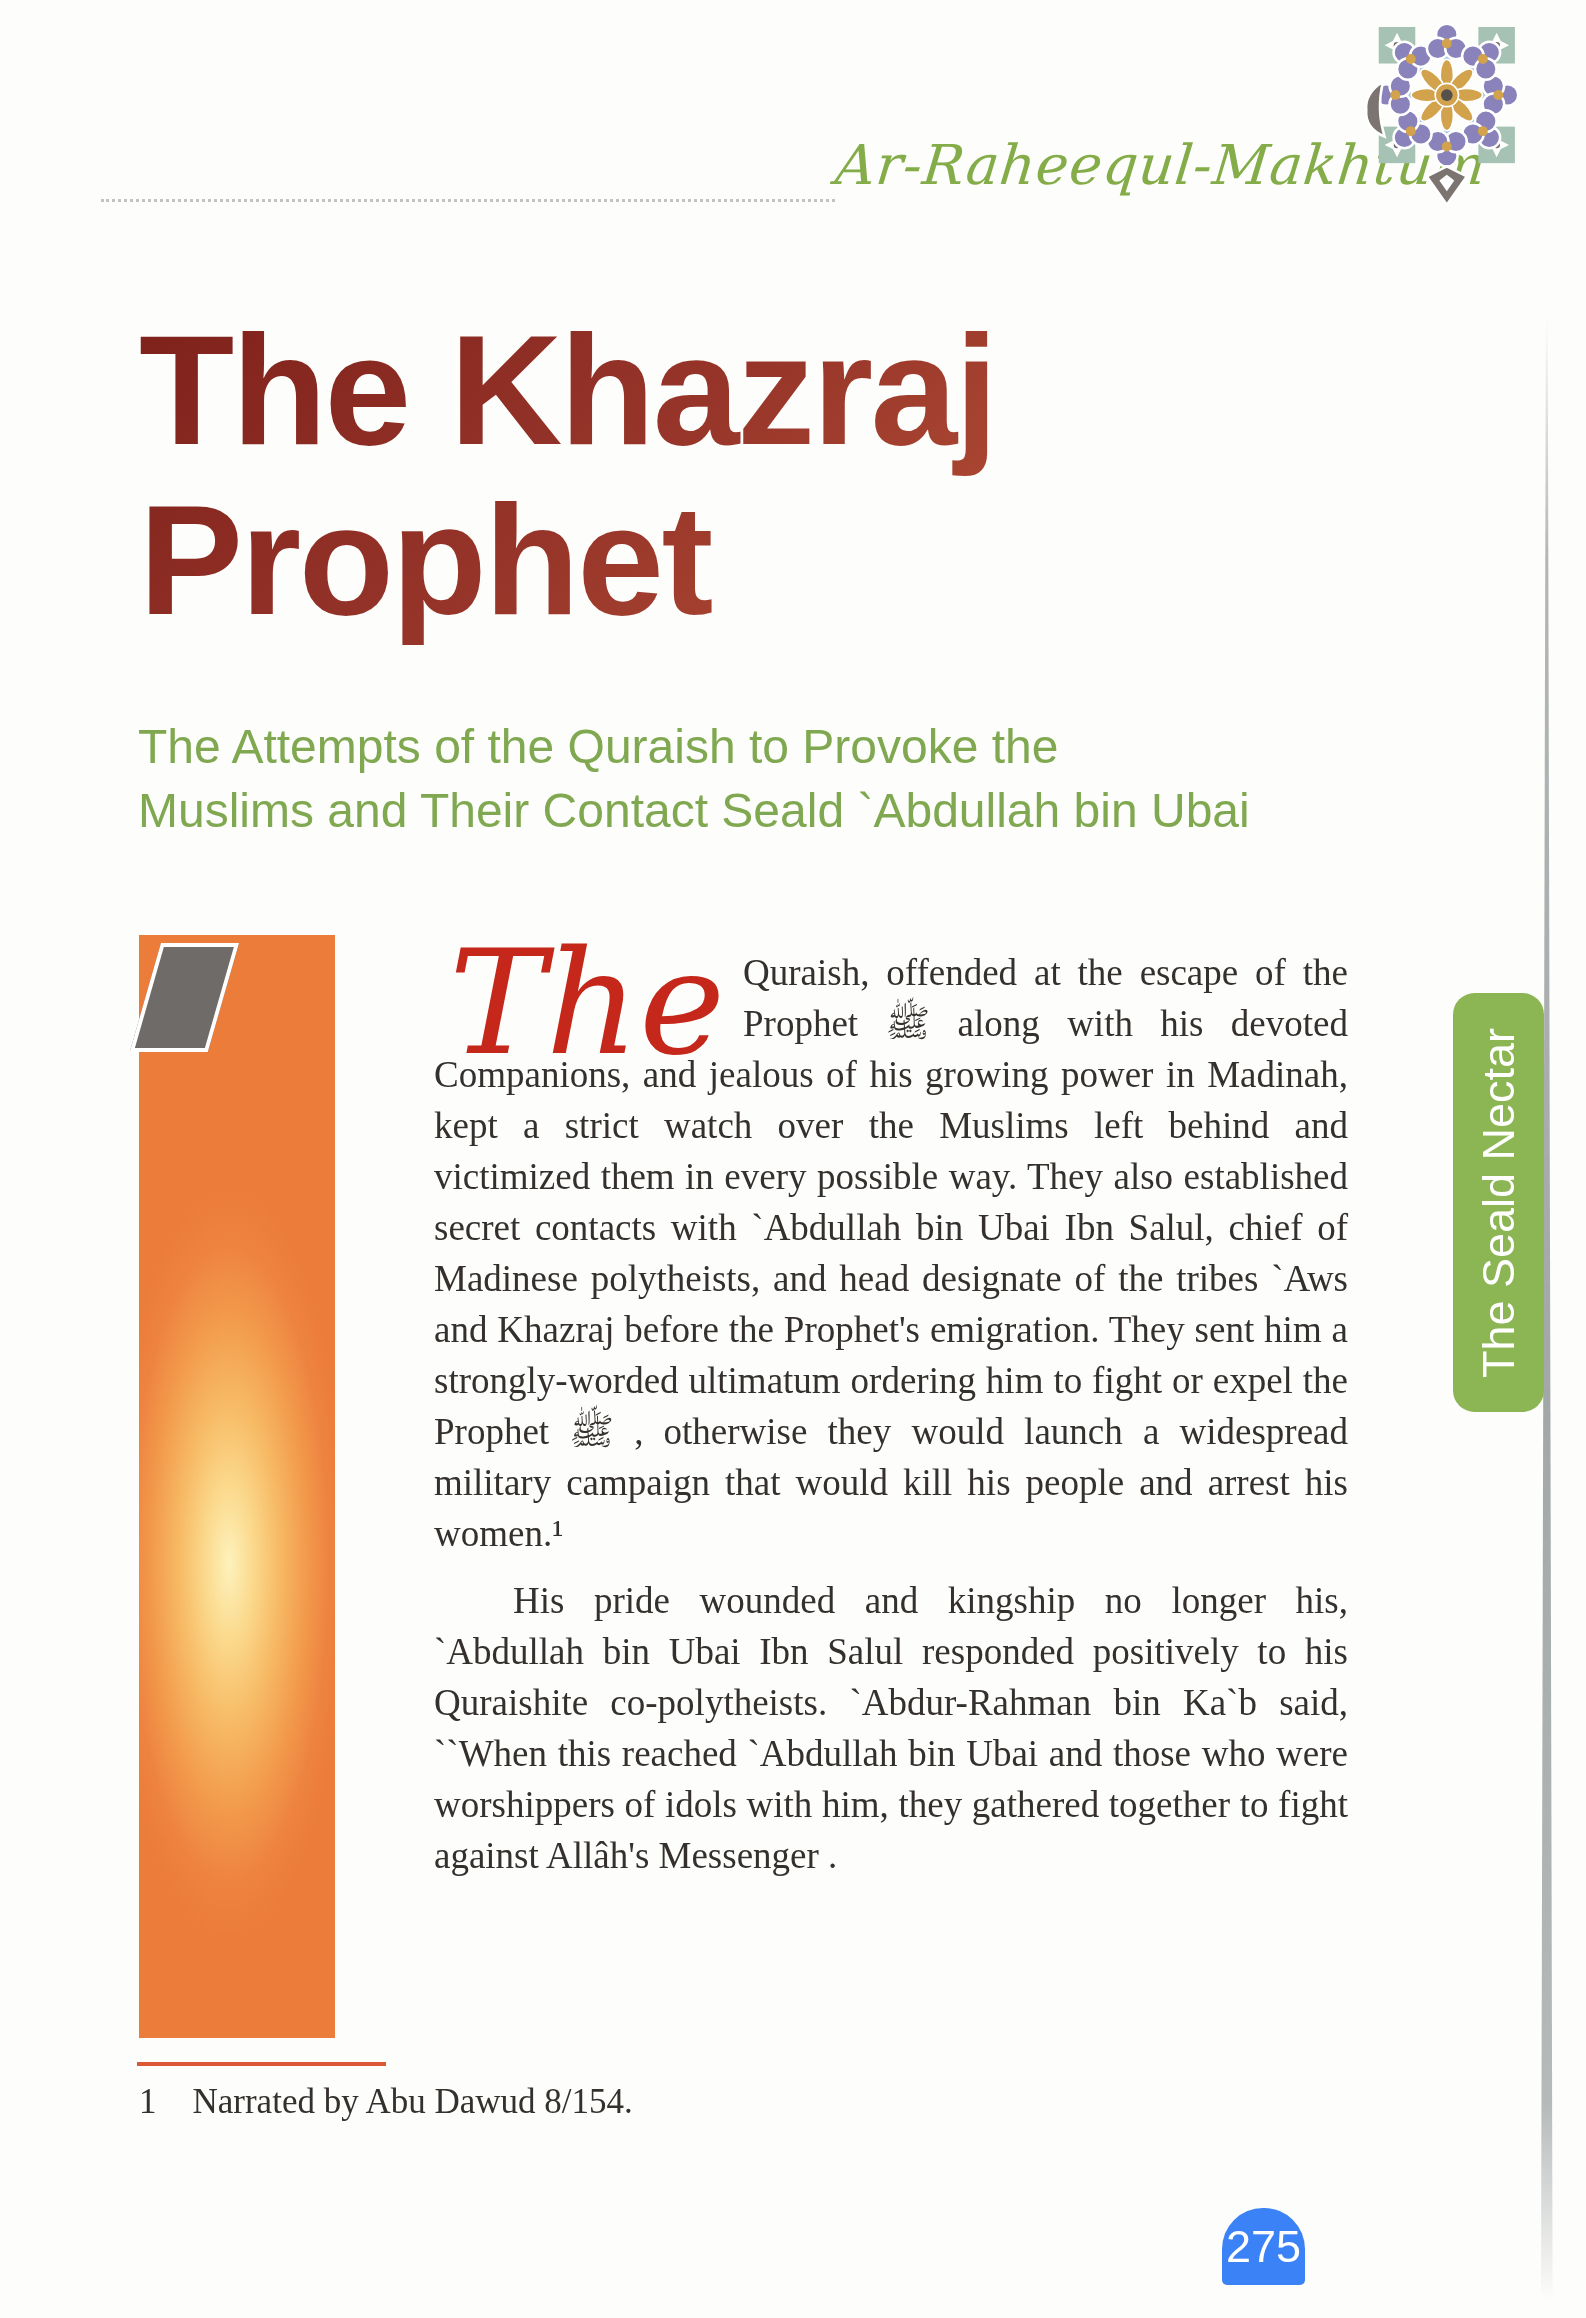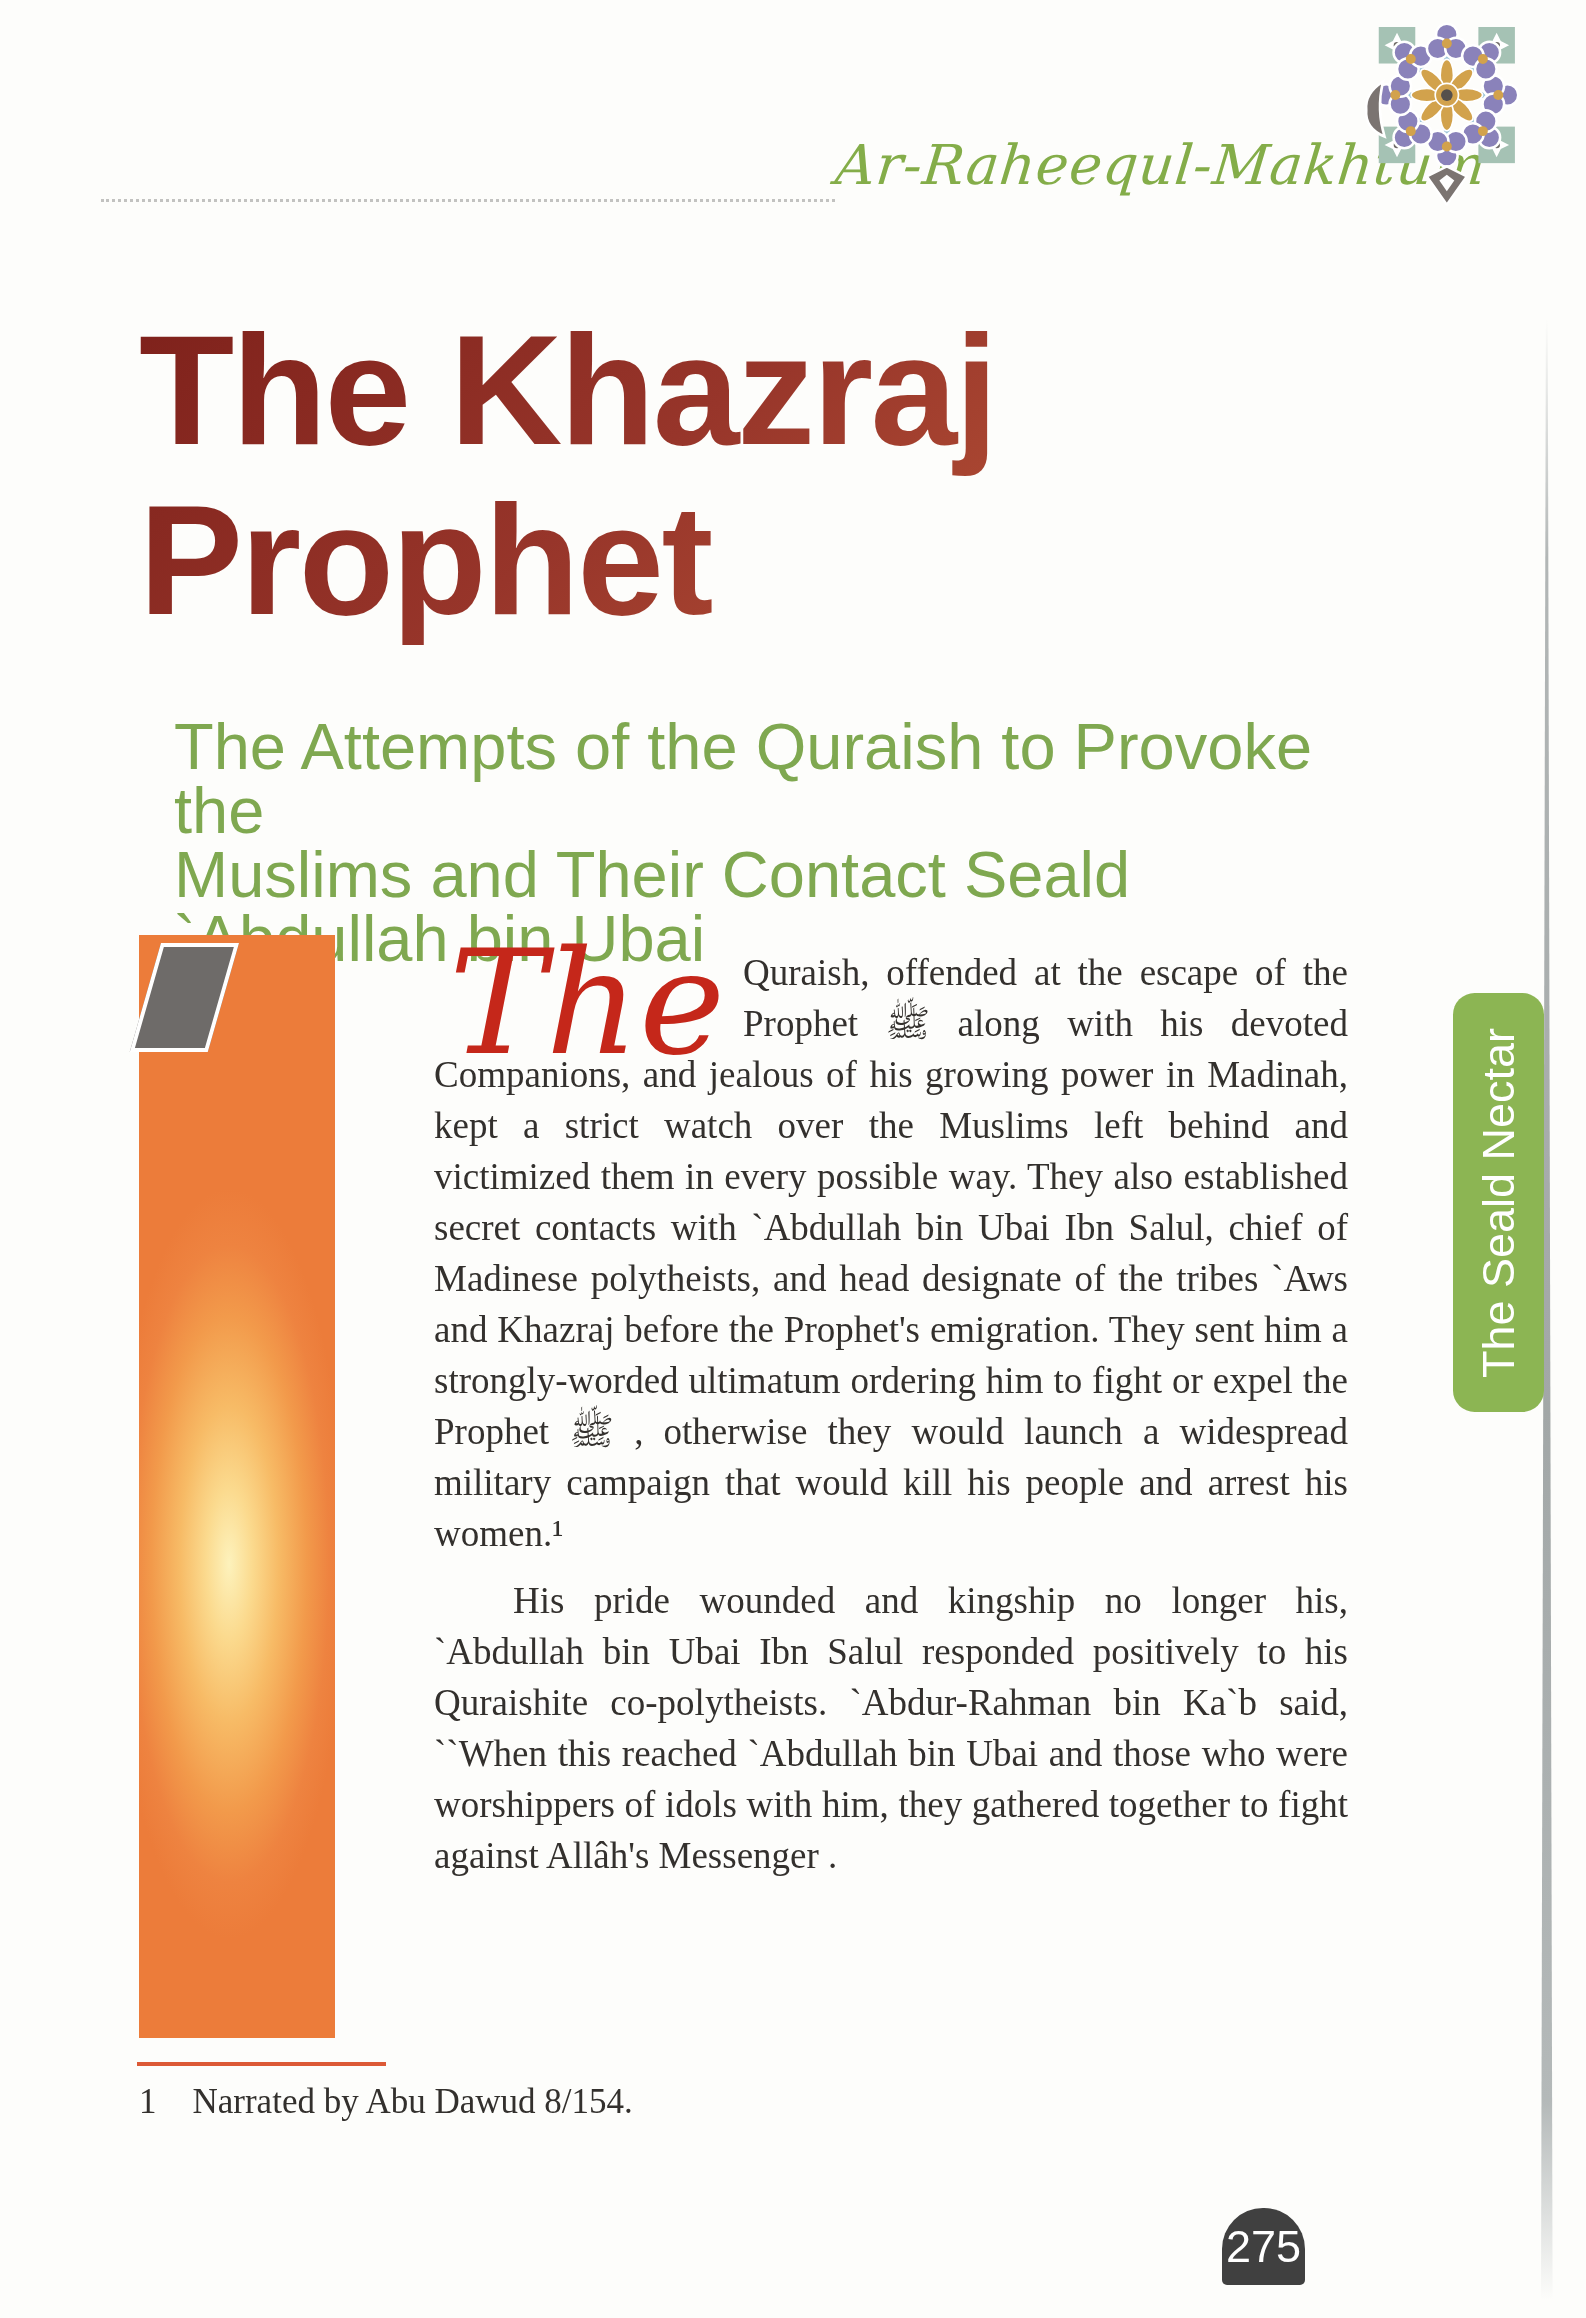--- a/index.html
+++ b/index.html
@@ -40,23 +40,22 @@
   @supports ((-webkit-background-clip:text) or (background-clip:text)){
     .chapter-title{
       background:linear-gradient(140deg,#7e211b 0%,#97352a 55%,#b34f35 100%);
       -webkit-background-clip:text;background-clip:text;
       -webkit-text-fill-color:transparent;color:transparent;
     }
   }
   .subtitle{
     position:absolute;left:138px;top:715px;width:1227px;
     font-family:"Liberation Sans", sans-serif;
-    font-size:65px;line-height:64px;
+    font-size:48px;line-height:64px;
     color:#7fa850;
-    margin-left:36px;
   }
   
   .accent-bar{
     position:absolute;left:139px;top:935px;width:196px;height:1103px;
     background:radial-gradient(ellipse 60% 34% at 46% 57%,
       #fdf2bc 0%, #fbda8e 20%, #f7bb66 42%, #f29a4b 66%, #ee8340 85%, #ec7c3a 100%);
   }
   .accent-parallelogram{
     position:absolute;left:21.6px;top:8.3px;width:70px;height:101px;
     background:#6e6b69;
@@ -109,21 +108,21 @@
   .spine-line{
     position:absolute;left:1541px;top:319px;width:11.6px;height:1981px;
     background:linear-gradient(to bottom,
       rgba(165,170,170,0) 0%, rgba(165,170,170,0.85) 12%,
       #a2a7a7 55%, #b4b9b9 90%, rgba(180,185,185,0) 100%);
     clip-path:polygon(42% 0%, 58% 0%, 100% 100%, 0% 100%);
   }
   
   .page-badge{
     position:absolute;left:1222px;top:2208px;width:83px;height:77px;
-    background:#404040;
+    background:#3b82f6;
     border-radius:41px 41px 5px 5px;
     display:flex;align-items:center;justify-content:center;
     font-family:"Liberation Sans", sans-serif;
     font-size:45px;color:#ffffff;
   }
 </style>
 </head>
 <body>
 
 <div class="page">

